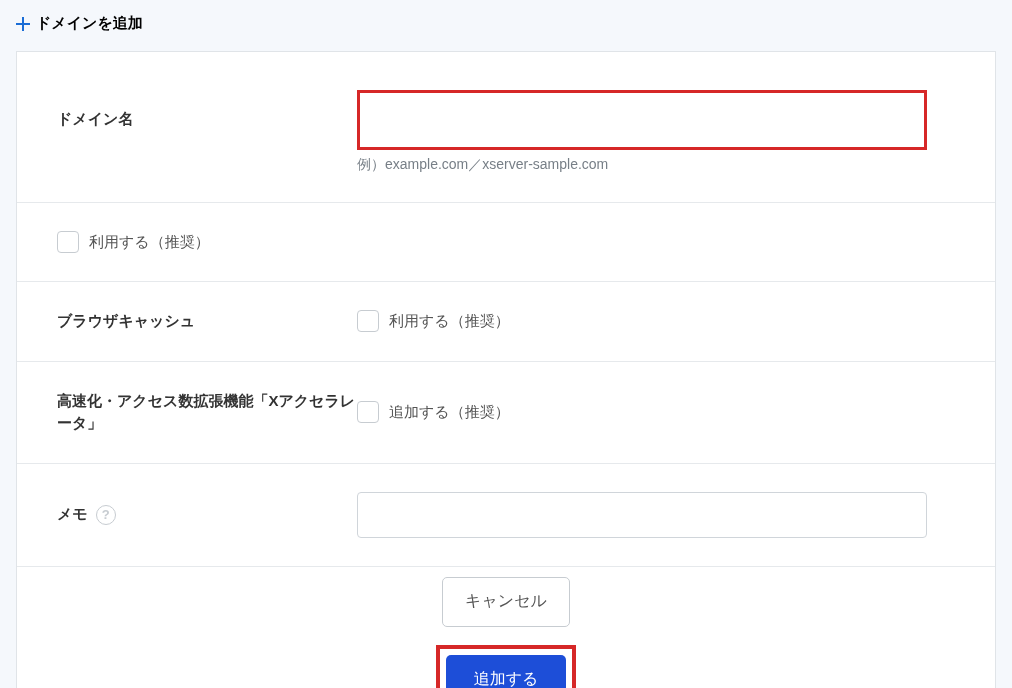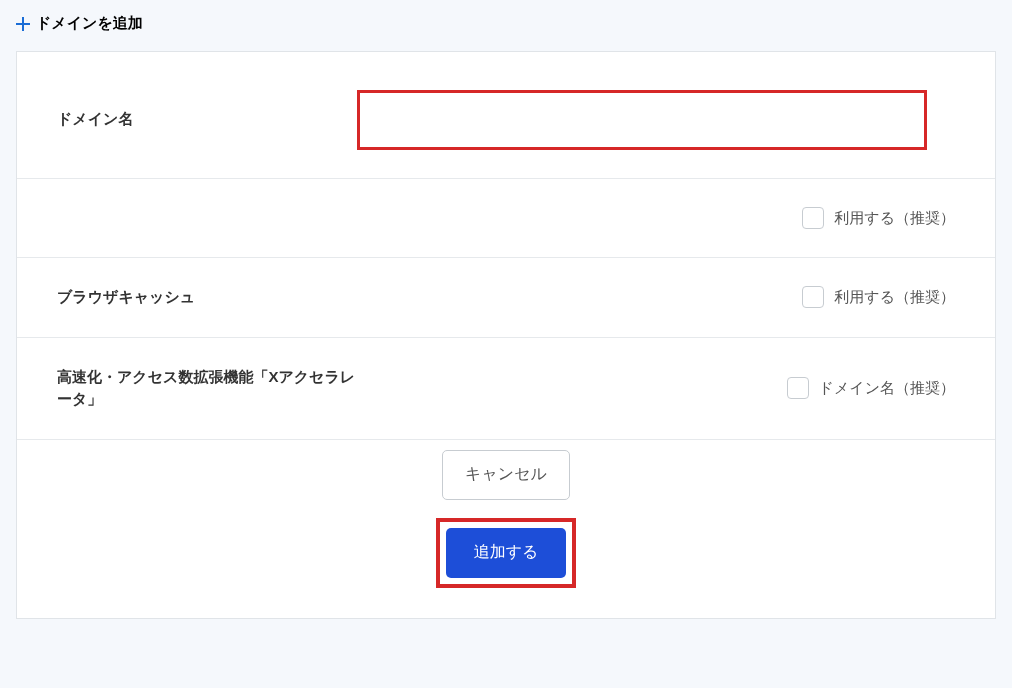--- a/index.html
+++ b/index.html
@@ -88,21 +88,20 @@
     }
     .hint-text {
       color: #777f87;
       font-size: 14px;
       margin-top: 6px;
     }
     .checkbox-wrap {
       display: inline-flex;
       align-items: center;
       cursor: pointer;
-      justify-content: flex-end;
     }
     .checkbox-box {
       width: 22px;
       height: 22px;
       border: 1.5px solid #c7ccd1;
       border-radius: 4px;
       margin-right: 10px;
       background: #fff;
     }
     .checkbox-label {
@@ -184,20 +183,21 @@
     <span class="plus-icon"></span>
     <span>ドメインを追加</span>
   </div>
 
   <div class="panel">
 
     <div class="form-row domain-row">
       <div class="row-label">ドメイン名</div>
       <div class="row-content">
         <input type="text" class="domain-input" value="" style="">
+        <div class="hint-text">例）example.com／xserver-sample.com</div>
       </div>
     </div>
 
     <div class="form-row">
       <div class="row-content">
         <label class="checkbox-wrap">
           <span class="checkbox-box"></span>
           <span class="checkbox-label">利用する（推奨）</span>
         </label>
       </div>
@@ -211,25 +211,34 @@
           <span class="checkbox-label">利用する（推奨）</span>
         </label>
       </div>
     </div>
 
     <div class="form-row">
       <div class="row-label">高速化・アクセス数拡張機能「Xアクセラレータ」</div>
       <div class="row-content">
         <label class="checkbox-wrap">
           <span class="checkbox-box"></span>
-          <span class="checkbox-label">ドメイン名（推奨）</span>
+          <span class="checkbox-label">追加する（推奨）</span>
         </label>
       </div>
     </div>
 
+    <div class="form-row">
+      <div class="row-label memo-label-wrap">
+        <span>メモ</span>
+        <span class="help-icon">?</span>
+      </div>
+      <div class="row-content">
+        <input type="text" class="memo-input" value="" style="">
+      </div>
+    </div>
 
     <div class="button-row">
       <button class="btn btn-cancel">キャンセル</button>
       <div class="submit-highlight">
         <button class="btn btn-submit">追加する</button>
       </div>
     </div>
 
   </div>
 </div>

